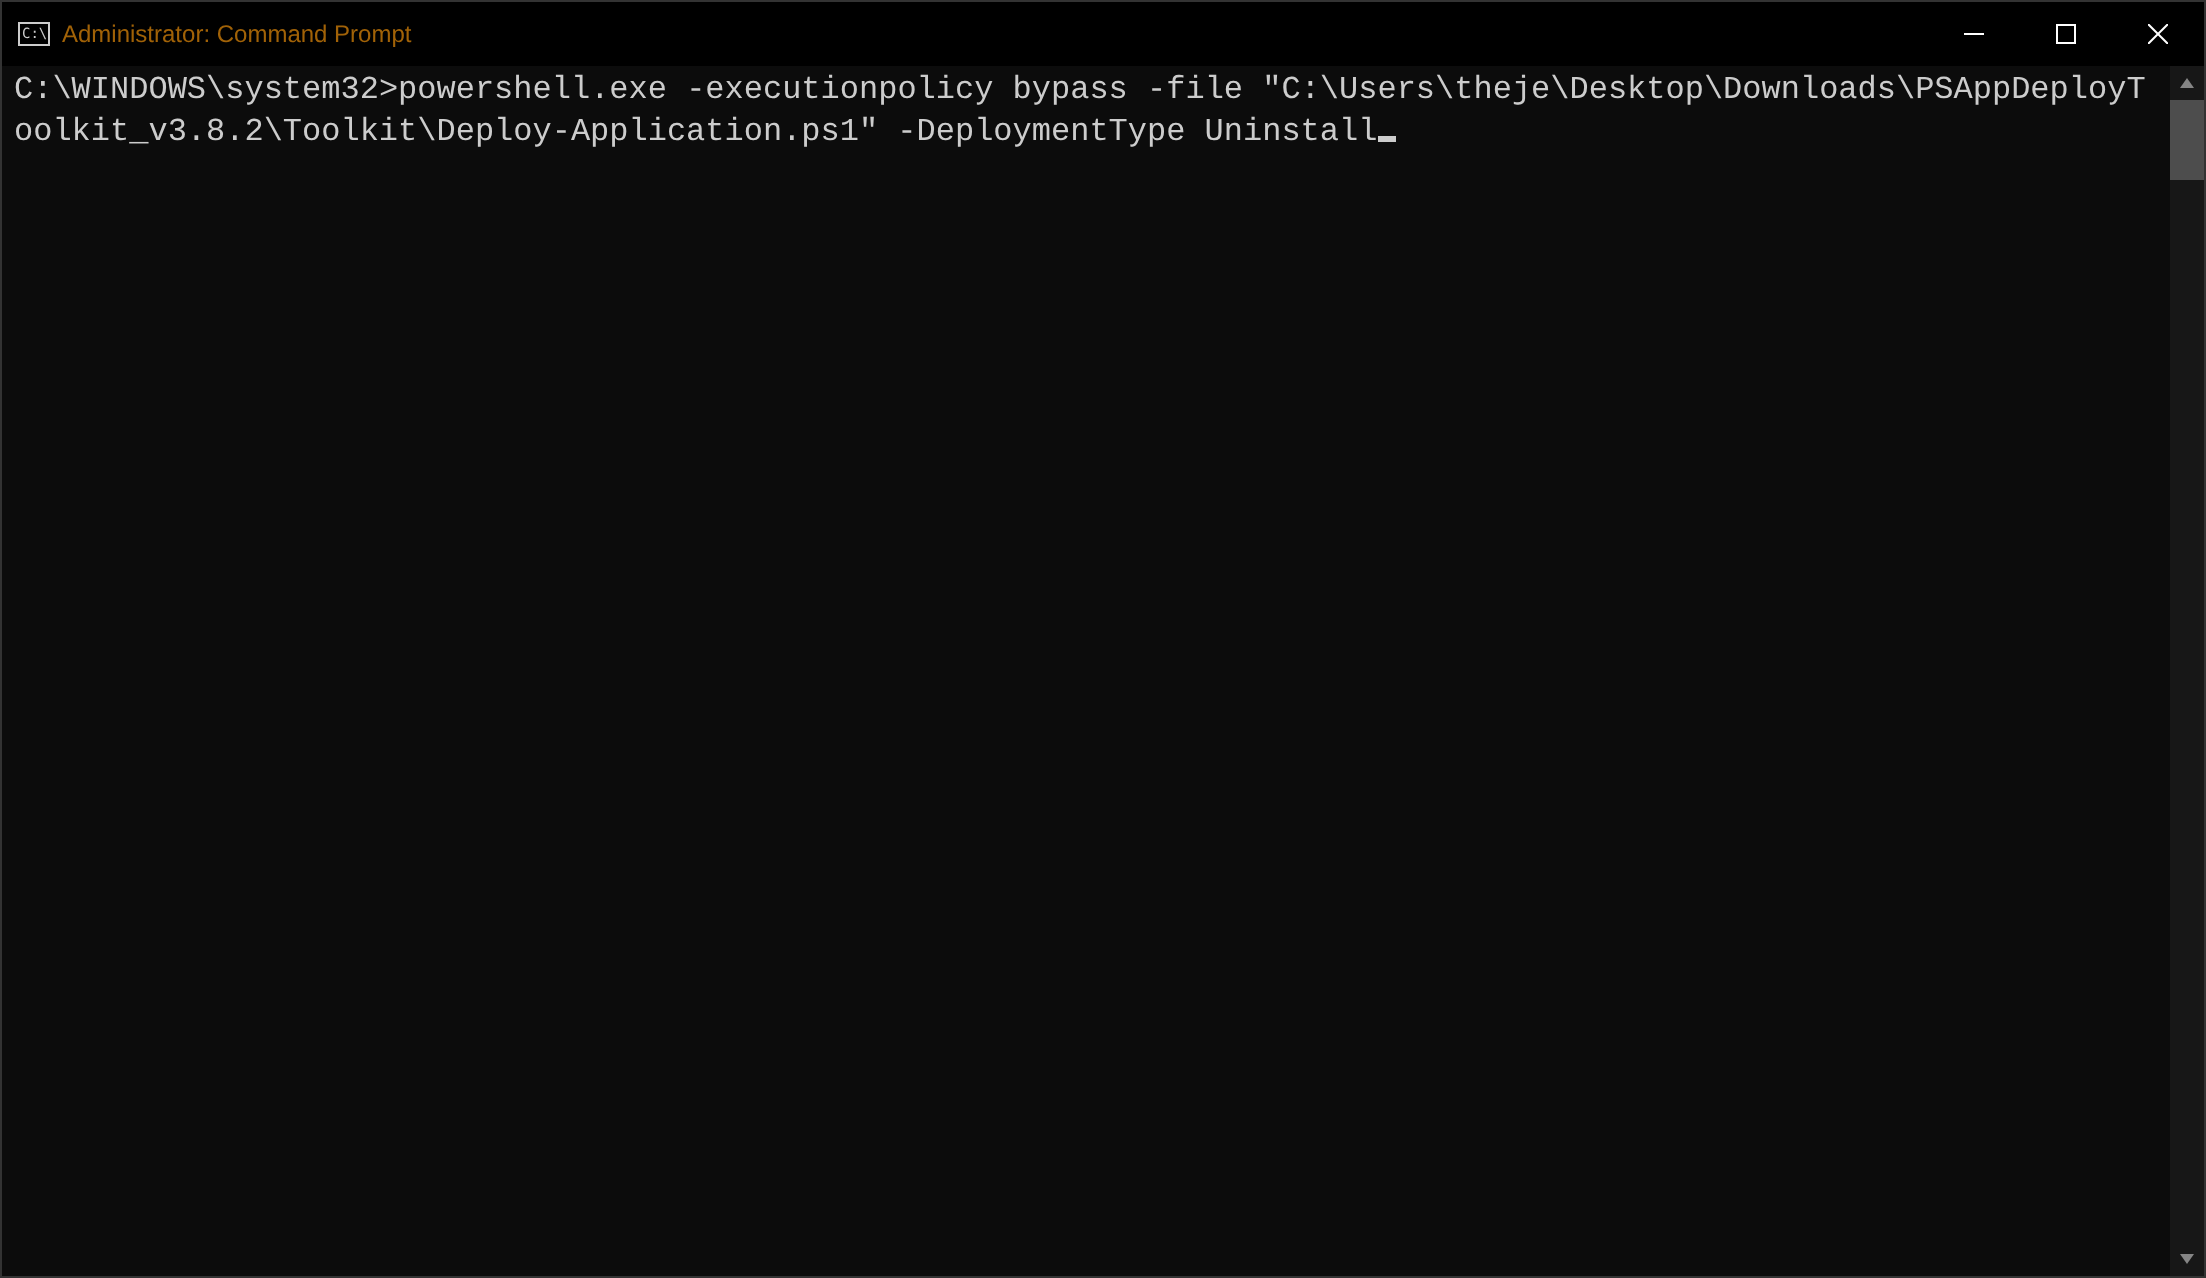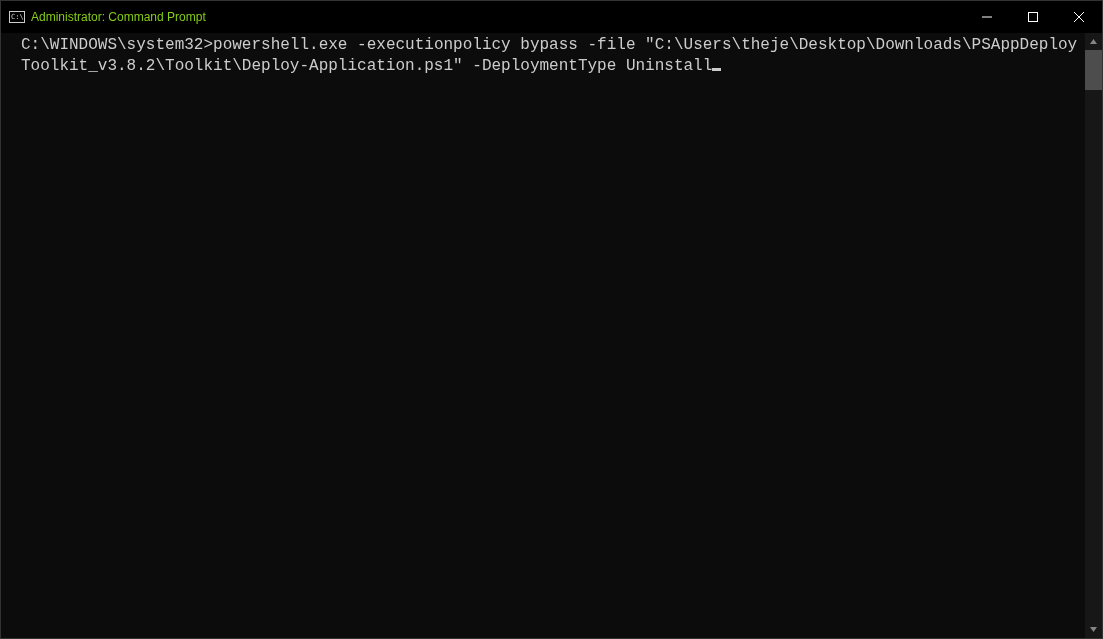--- a/index.html
+++ b/index.html
@@ -39,21 +39,21 @@
       display: flex;
       align-items: center;
       justify-content: center;
     }
     .titlebar-icon svg {
       width: 16px;
       height: 16px;
     }
     .titlebar-title {
       flex: 0 0 auto;
-      color: #84cc16;
+      color: #a16207;
       font-size: 12px;
       font-weight: 400;
     }
     .titlebar-spacer {
       flex: 1;
     }
     .titlebar-controls {
       display: flex;
       height: 100%;
     }
@@ -74,21 +74,21 @@
       fill: none;
     }
     .content-area {
       flex: 1;
       display: flex;
       background: #0c0c0c;
       position: relative;
     }
     .terminal {
       flex: 1;
-      padding: 2px 4px 4px 20px;
+      padding: 2px 4px 4px 6px;
       font-family: Consolas, "Courier New", monospace;
       font-size: 16px;
       line-height: 21px;
       color: #cccccc;
       white-space: pre-wrap;
       word-break: break-all;
       overflow: hidden;
     }
     .prompt-line {
       display: block;

